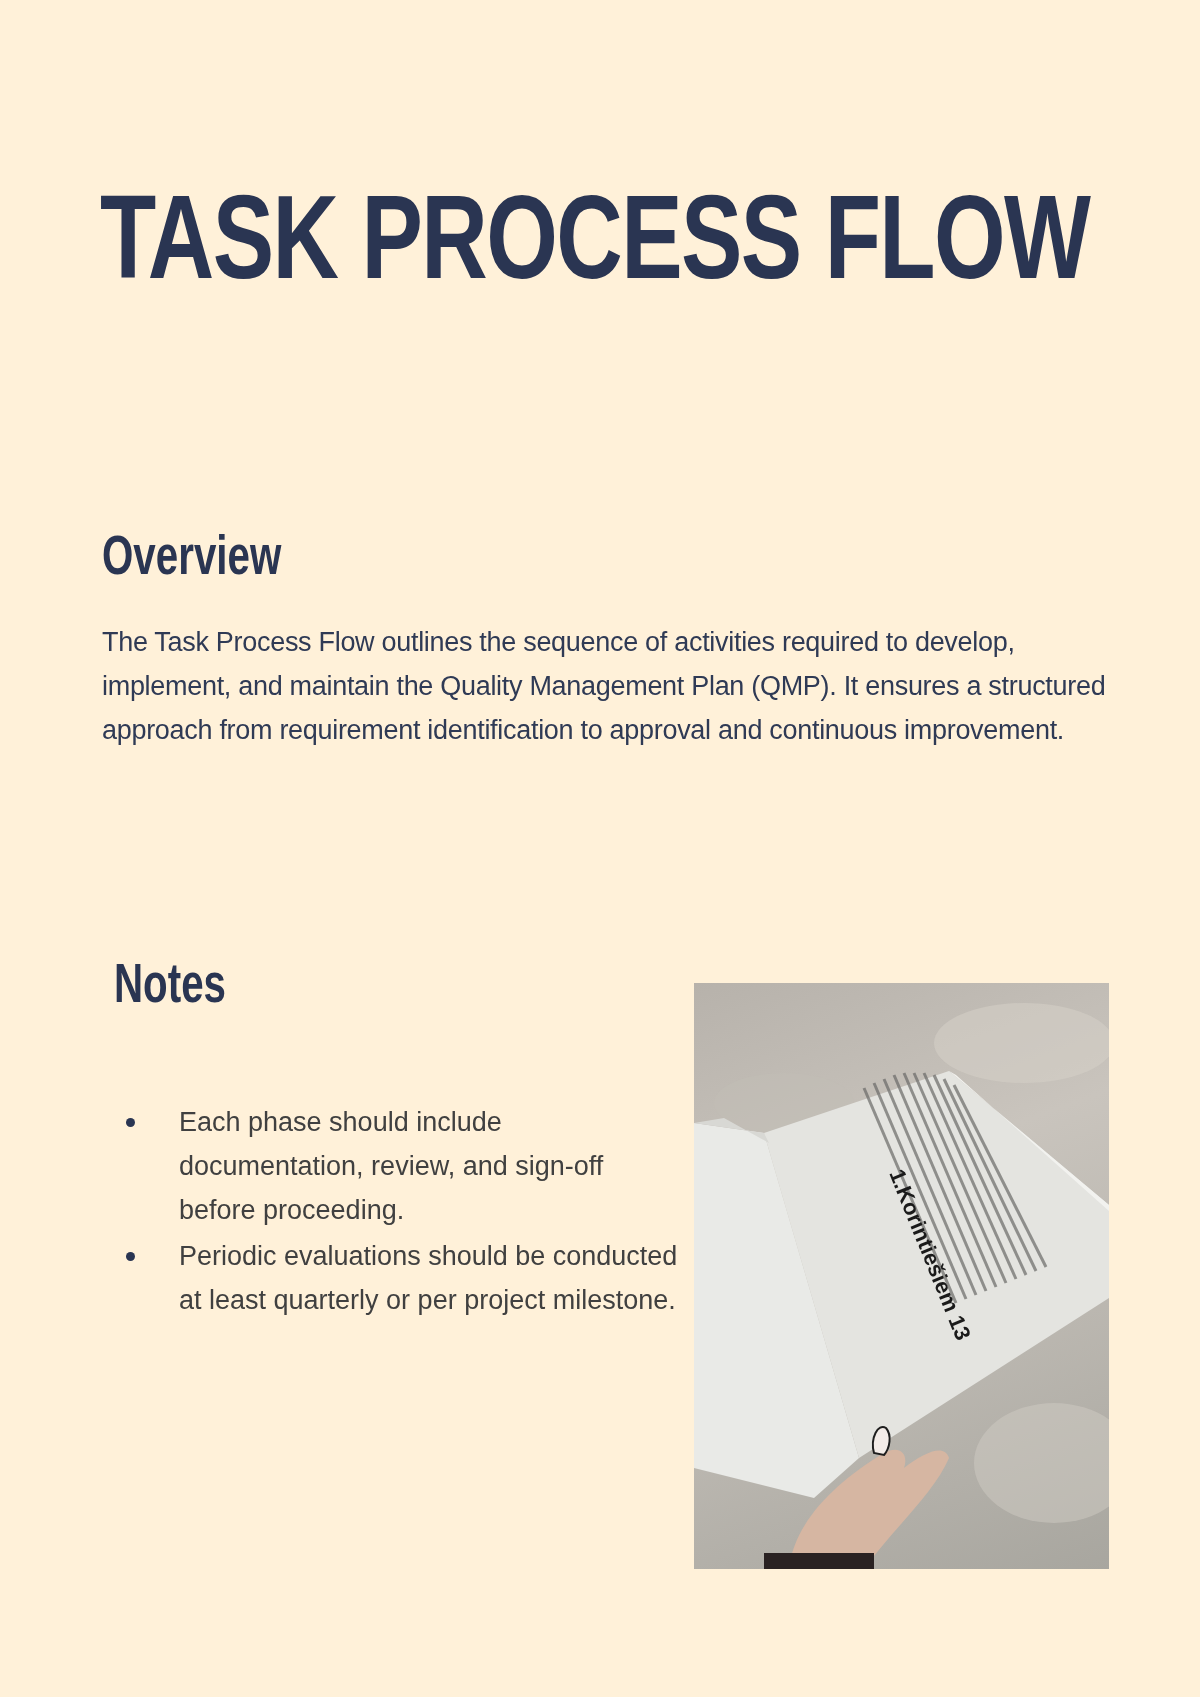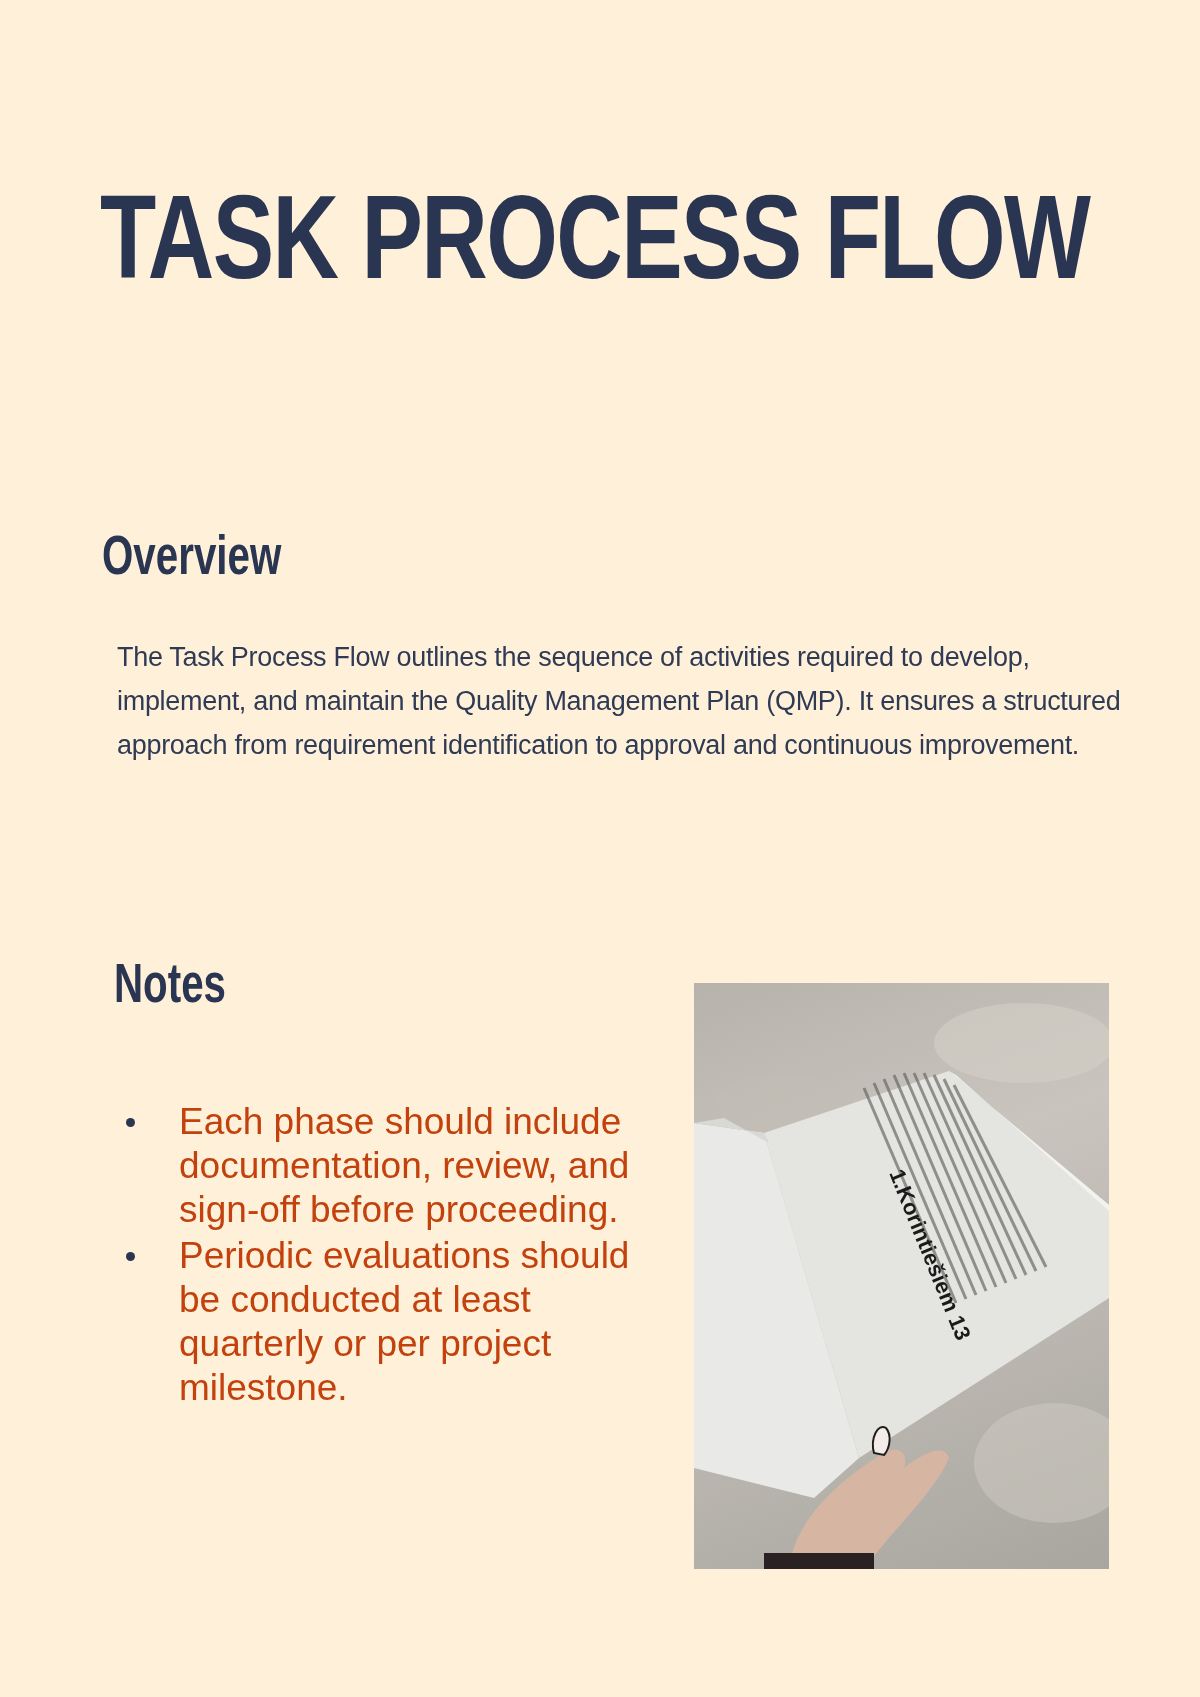--- a/index.html
+++ b/index.html
@@ -32,38 +32,38 @@
       line-height: 60px;
       color: #2a3552;
       transform: scaleX(0.72);
       transform-origin: left top;
       white-space: nowrap;
     }
     .h2.overview { left: 102px; top: 525px; }
     .h2.notes { left: 114px; top: 953px; }
     .para {
       position: absolute; left: 102px; top: 620px;
-      width: 1010px; margin: 15px;
+      width: 1010px; margin: 0;
       font-family: "Liberation Sans", sans-serif;
       font-size: 27px;
       line-height: 44px;
       color: #2f3a55;
       letter-spacing: -0.3px;
     }
     .notes-list {
       position: absolute; left: 118px; top: 1100px;
       width: 560px; margin: 0; padding: 0; list-style: none;
     }
     .notes-list li {
       position: relative;
       padding-left: 61px;
       font-family: "Liberation Sans", sans-serif;
-      font-size: 37px;
+      font-size: 27px;
       line-height: 44px;
-      color: #c2410c;
+      color: #404040;
       margin-bottom: 2px;
     }
     .bullet {
       position: absolute; left: 8px; top: 18px;
       width: 9px; height: 9px; border-radius: 50%;
       background: #2a3552;
     }
     .photo {
       position: absolute; left: 694px; top: 983px;
       width: 415px; height: 586px;

